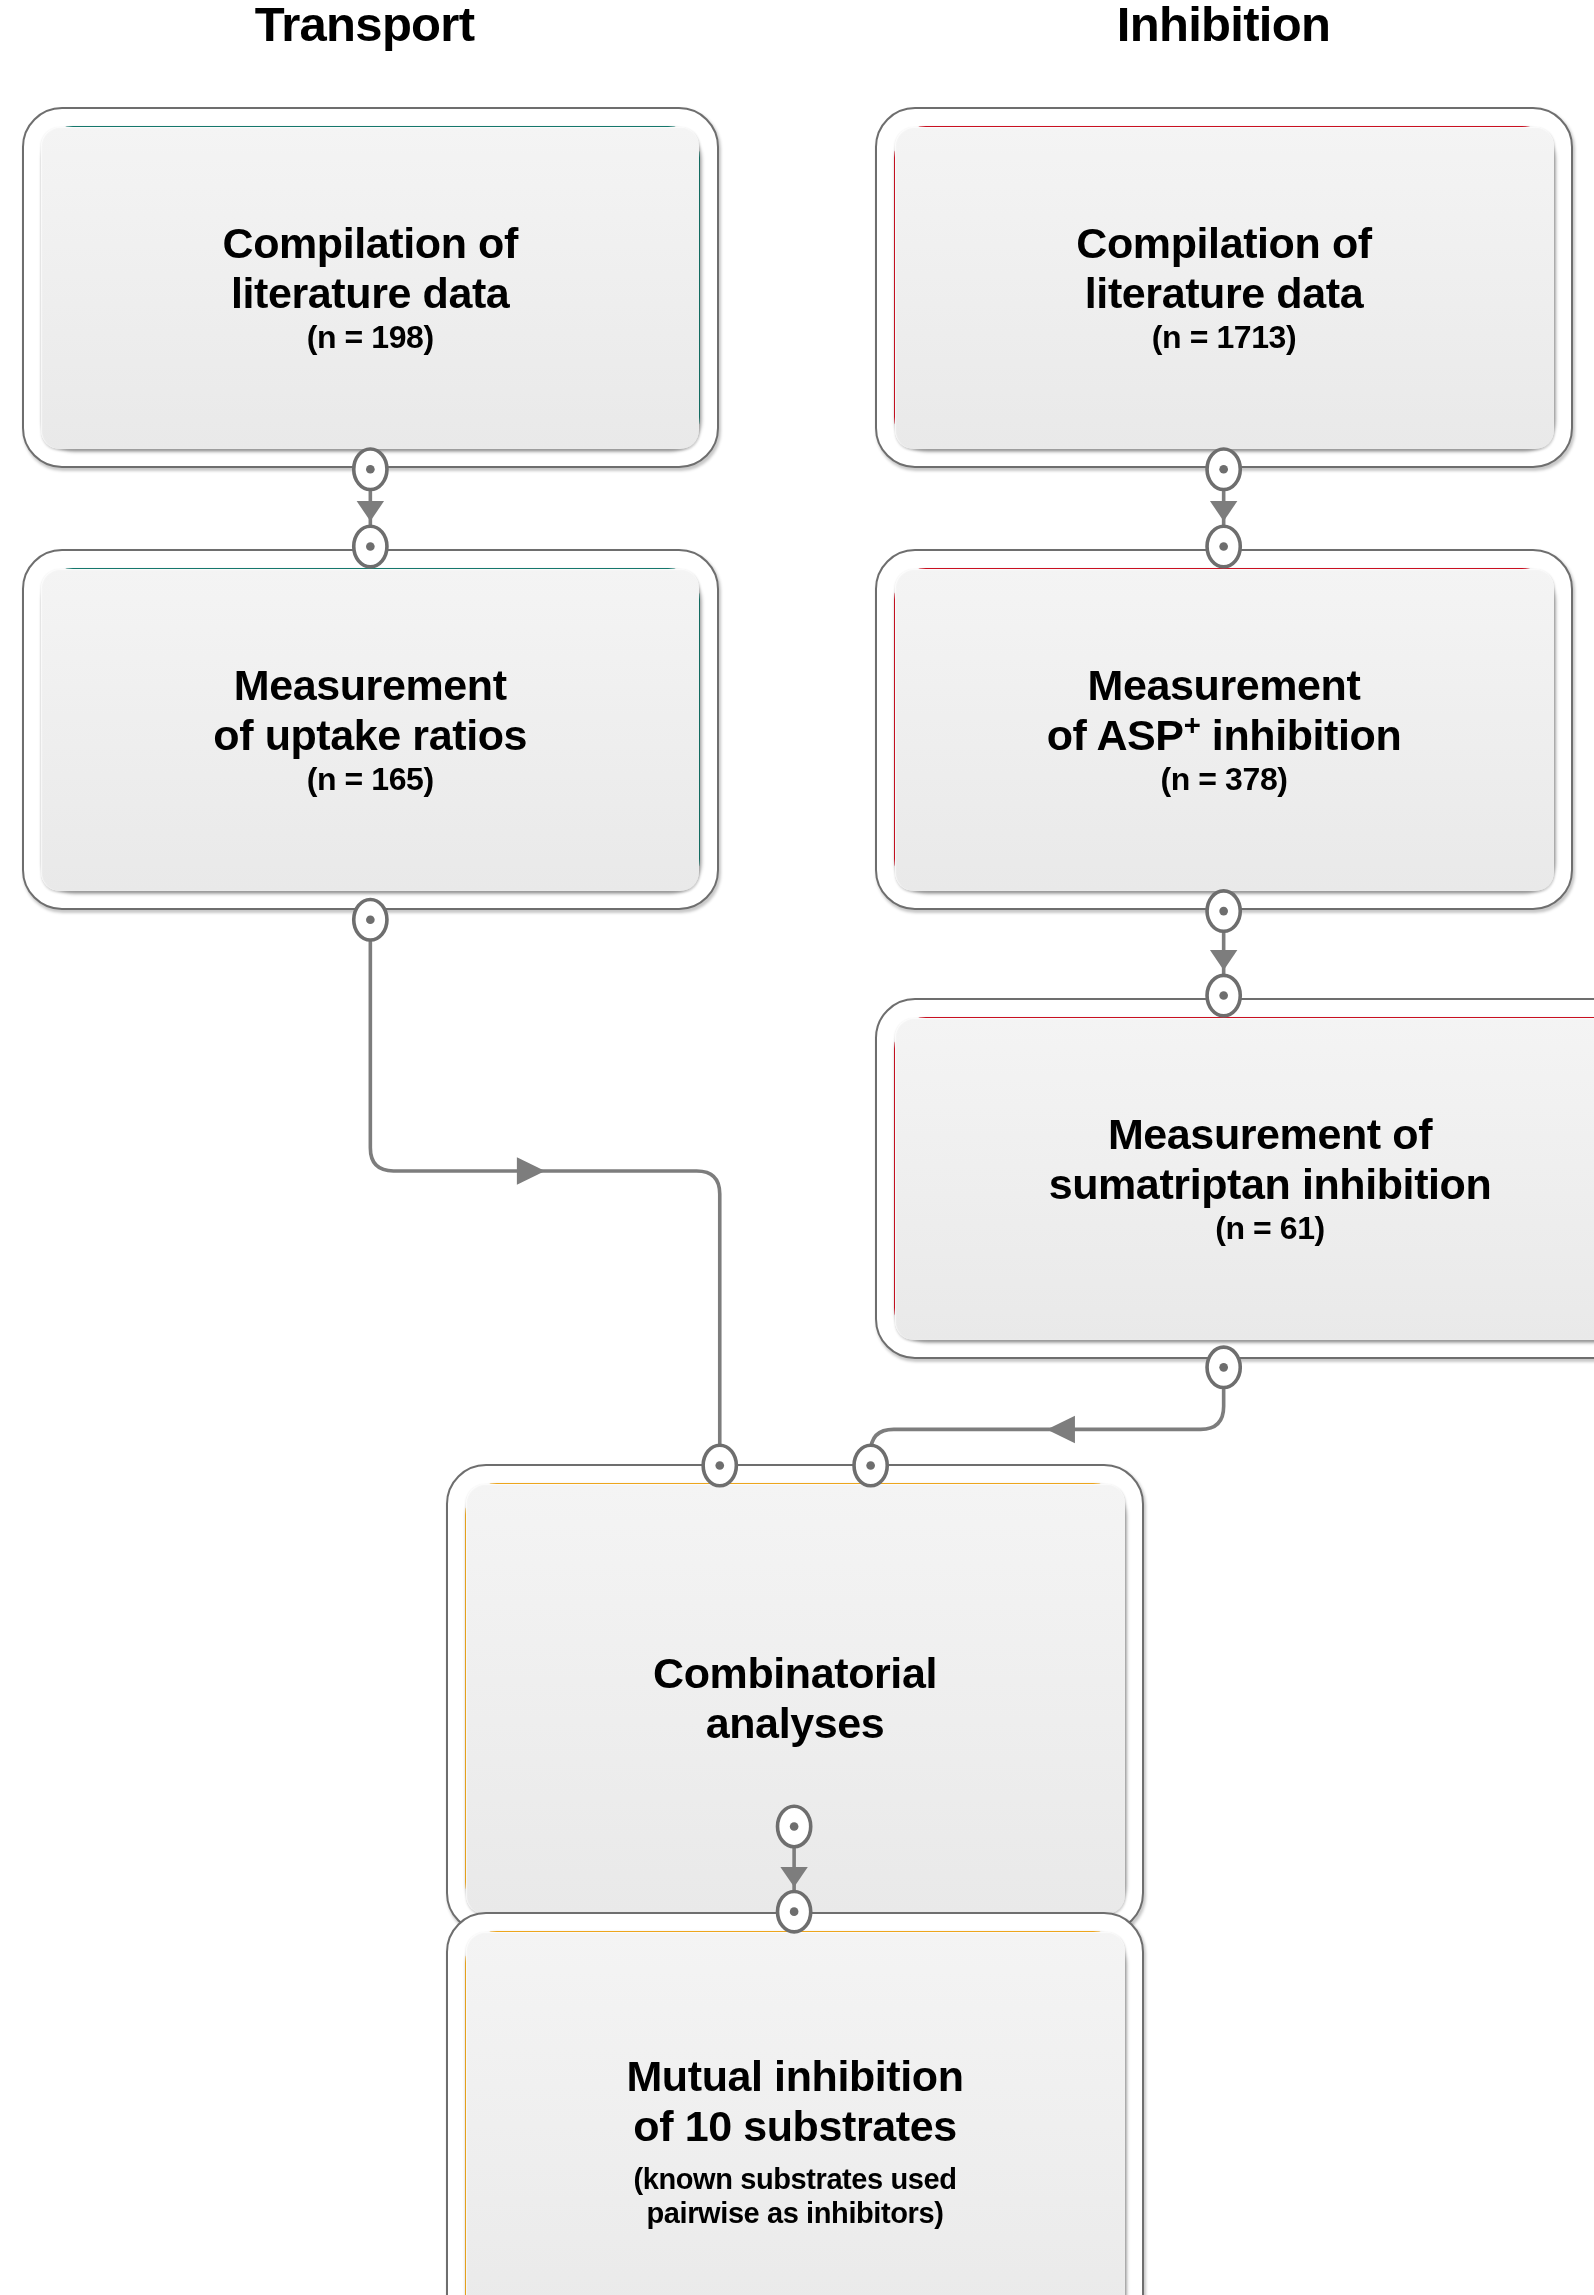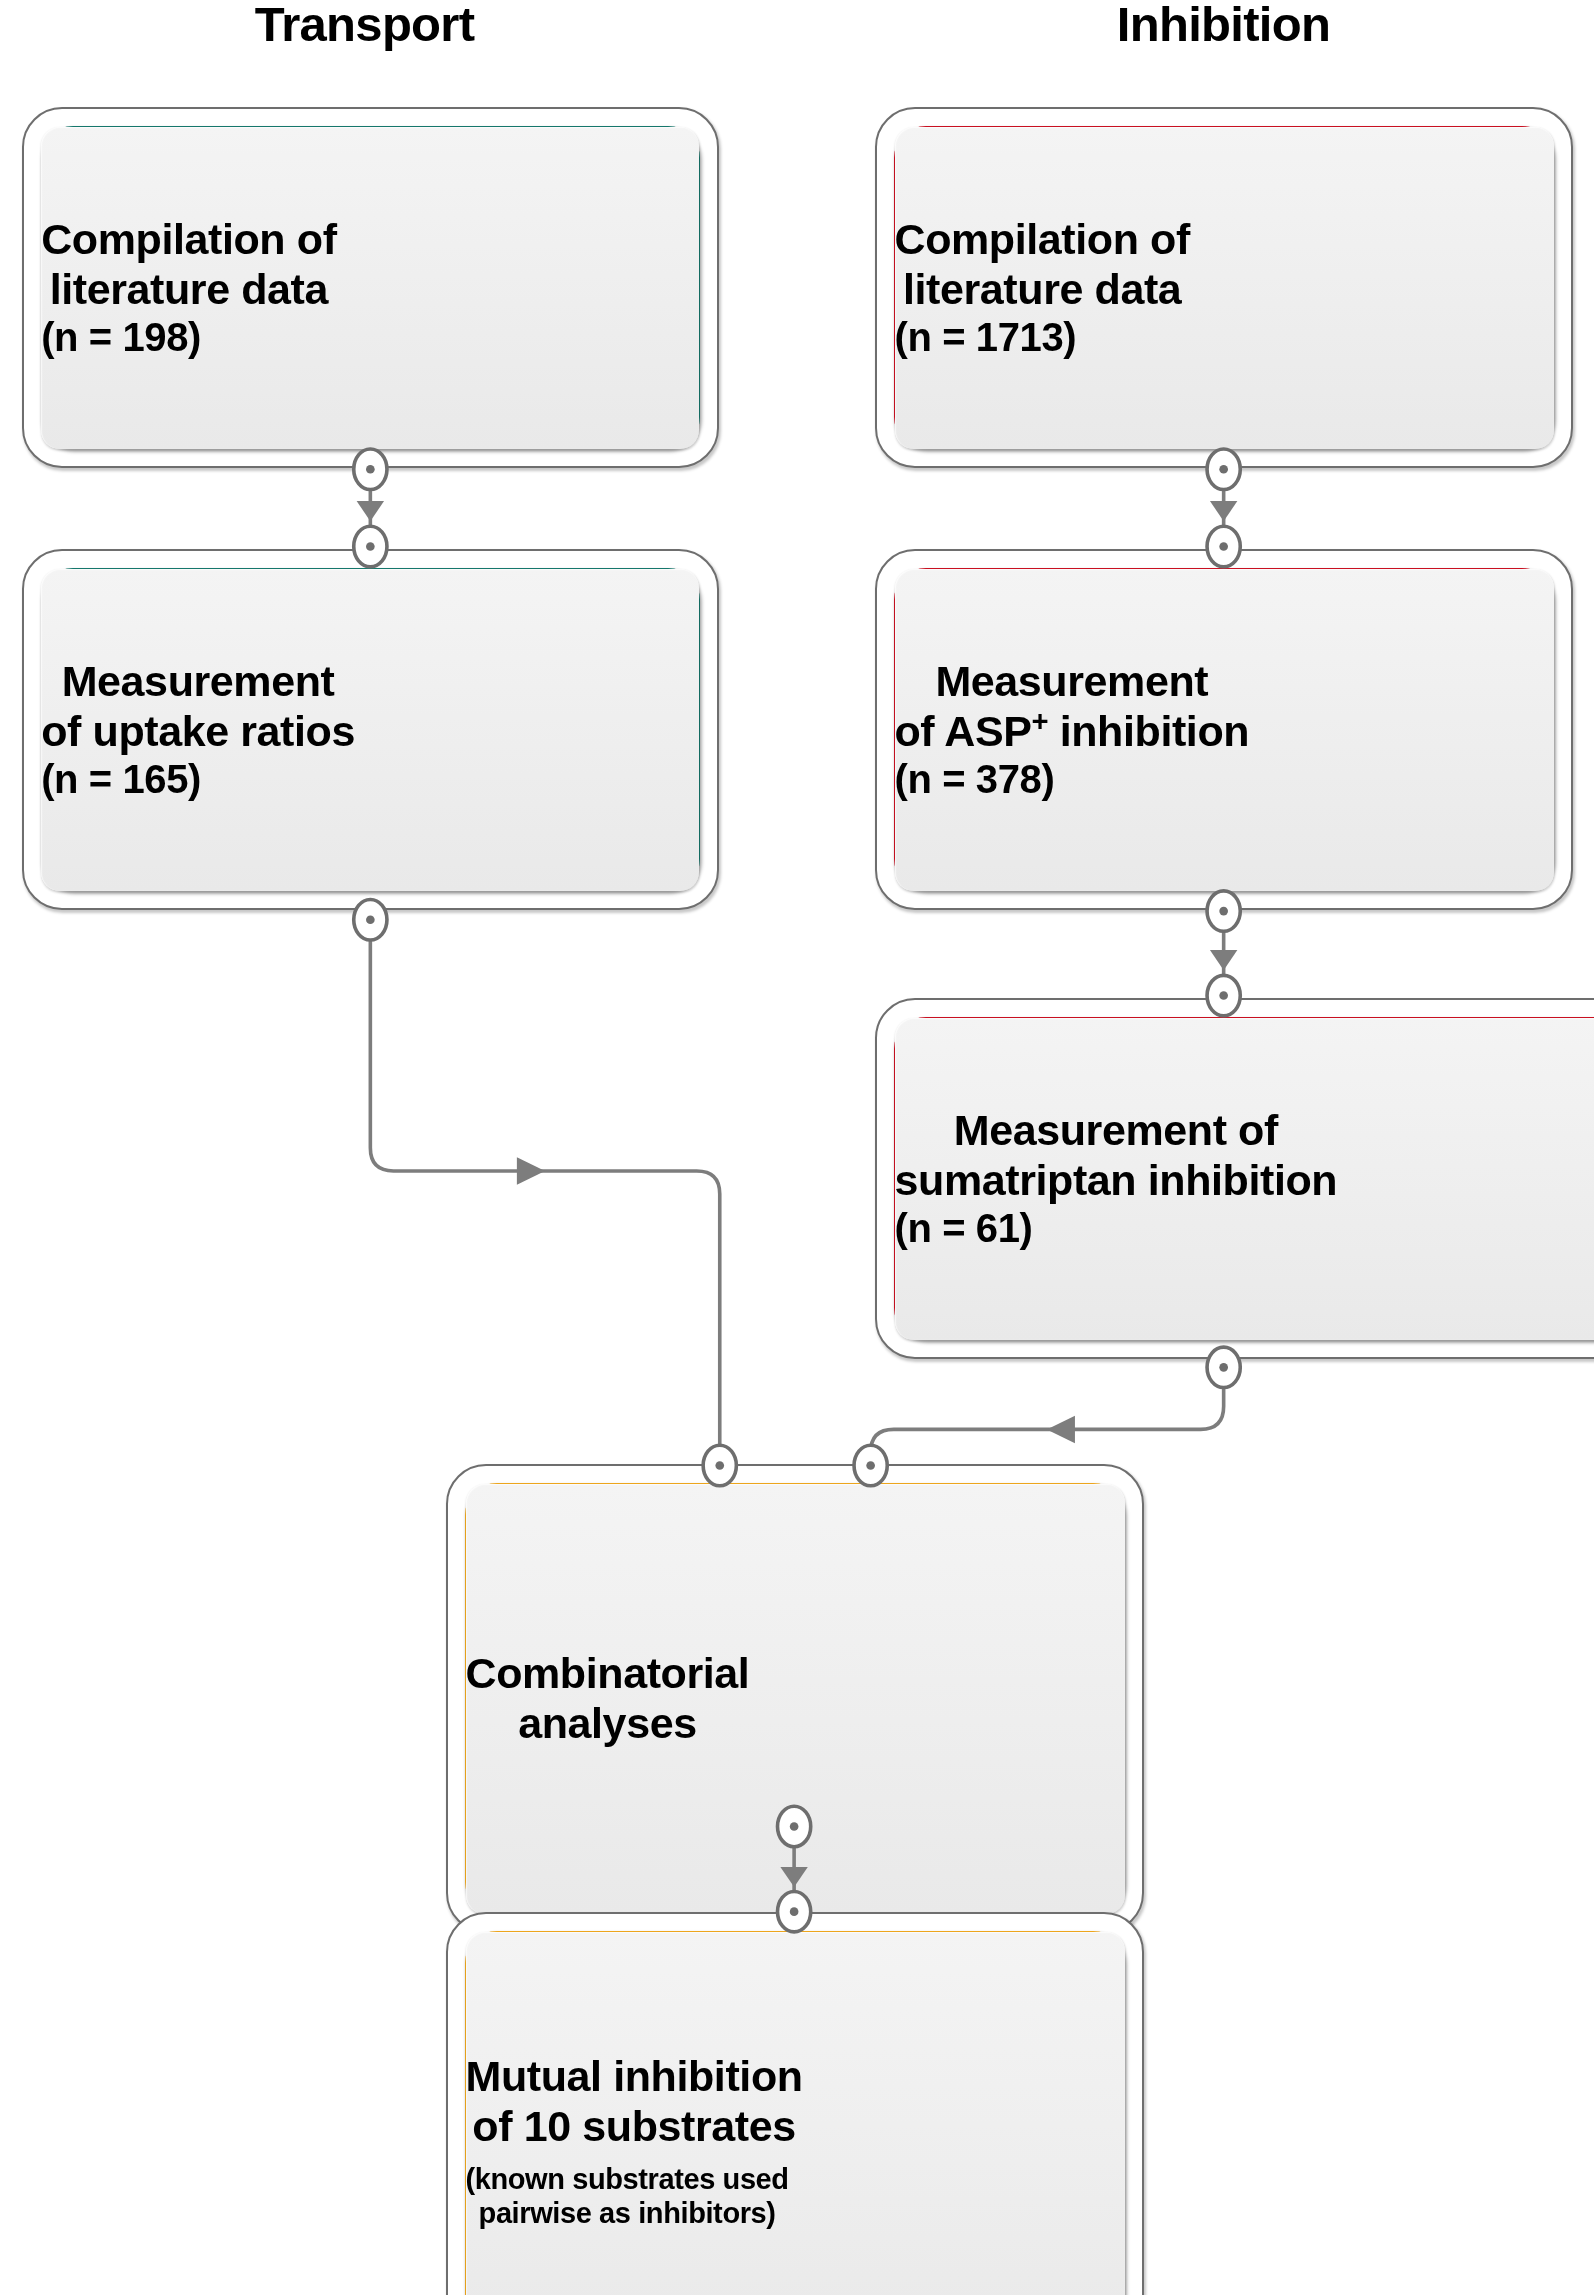--- a/index.html
+++ b/index.html
@@ -45,40 +45,40 @@
   .band.red{background:#cc1122;}
   .band.orange{background:#f0a81e;}
   .inner{
     position:absolute;
     left:19.5px;right:19.5px;top:19.5px;bottom:19.5px;
     border-radius:19px;
     background:linear-gradient(180deg,#f4f4f4 0%,#eeeeee 55%,#e9e9e9 100%);
     box-sizing:border-box;
     display:flex;
     flex-direction:column;
-    align-items:flex-start;
+    align-items:center;
     justify-content:center;
     box-shadow:inset 0.7px 0.7px 1.4px rgba(255,255,255,0.9),
                0.7px 1.4px 2.2px rgba(0,0,0,0.16);
   }
 
   .ttl{
     font-weight:bold;
     color:#000000;
     text-align:center;
     line-height:1.16;
     font-size:43px;
     white-space:pre-line;
     letter-spacing:-0.4px;
   }
   .sub{
     font-weight:bold;
     color:#000000;
     text-align:center;
-    font-size:40px;
+    font-size:32px;
     margin-top:0;
     letter-spacing:-0.4px;
   }
   .sub.small{
     font-size:29px;
     line-height:1.18;
     margin-top:10px;
     white-space:pre-line;
   }
   .sup{font-size:0.68em;vertical-align:super;line-height:0;}

